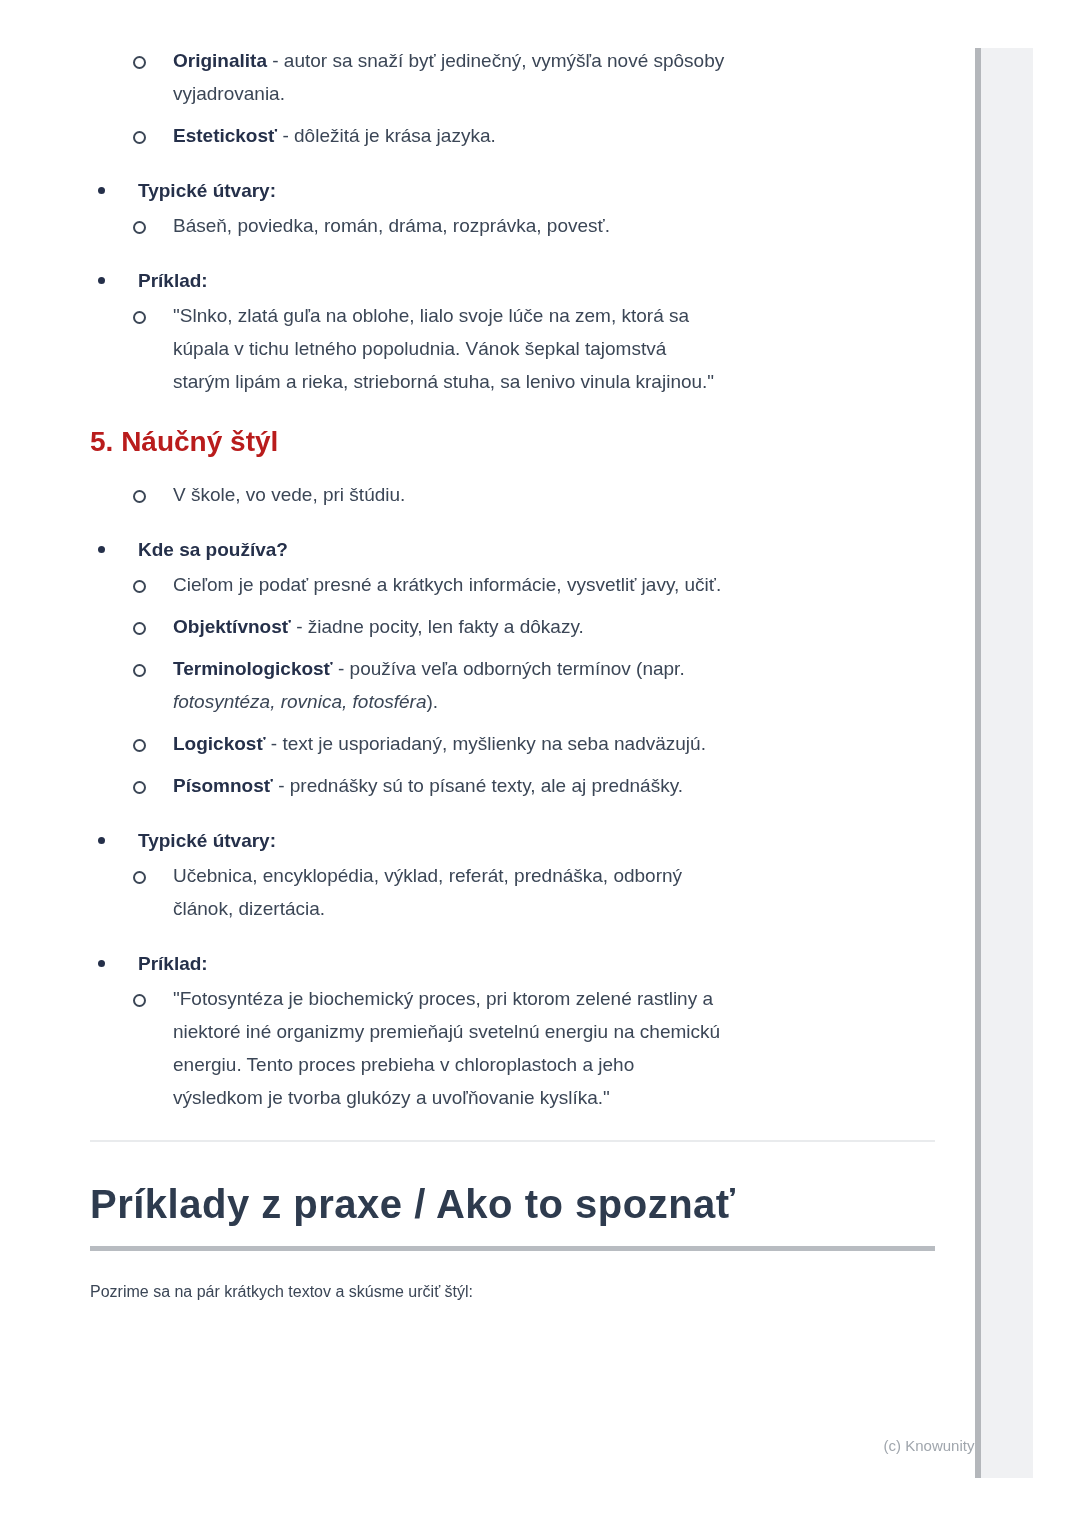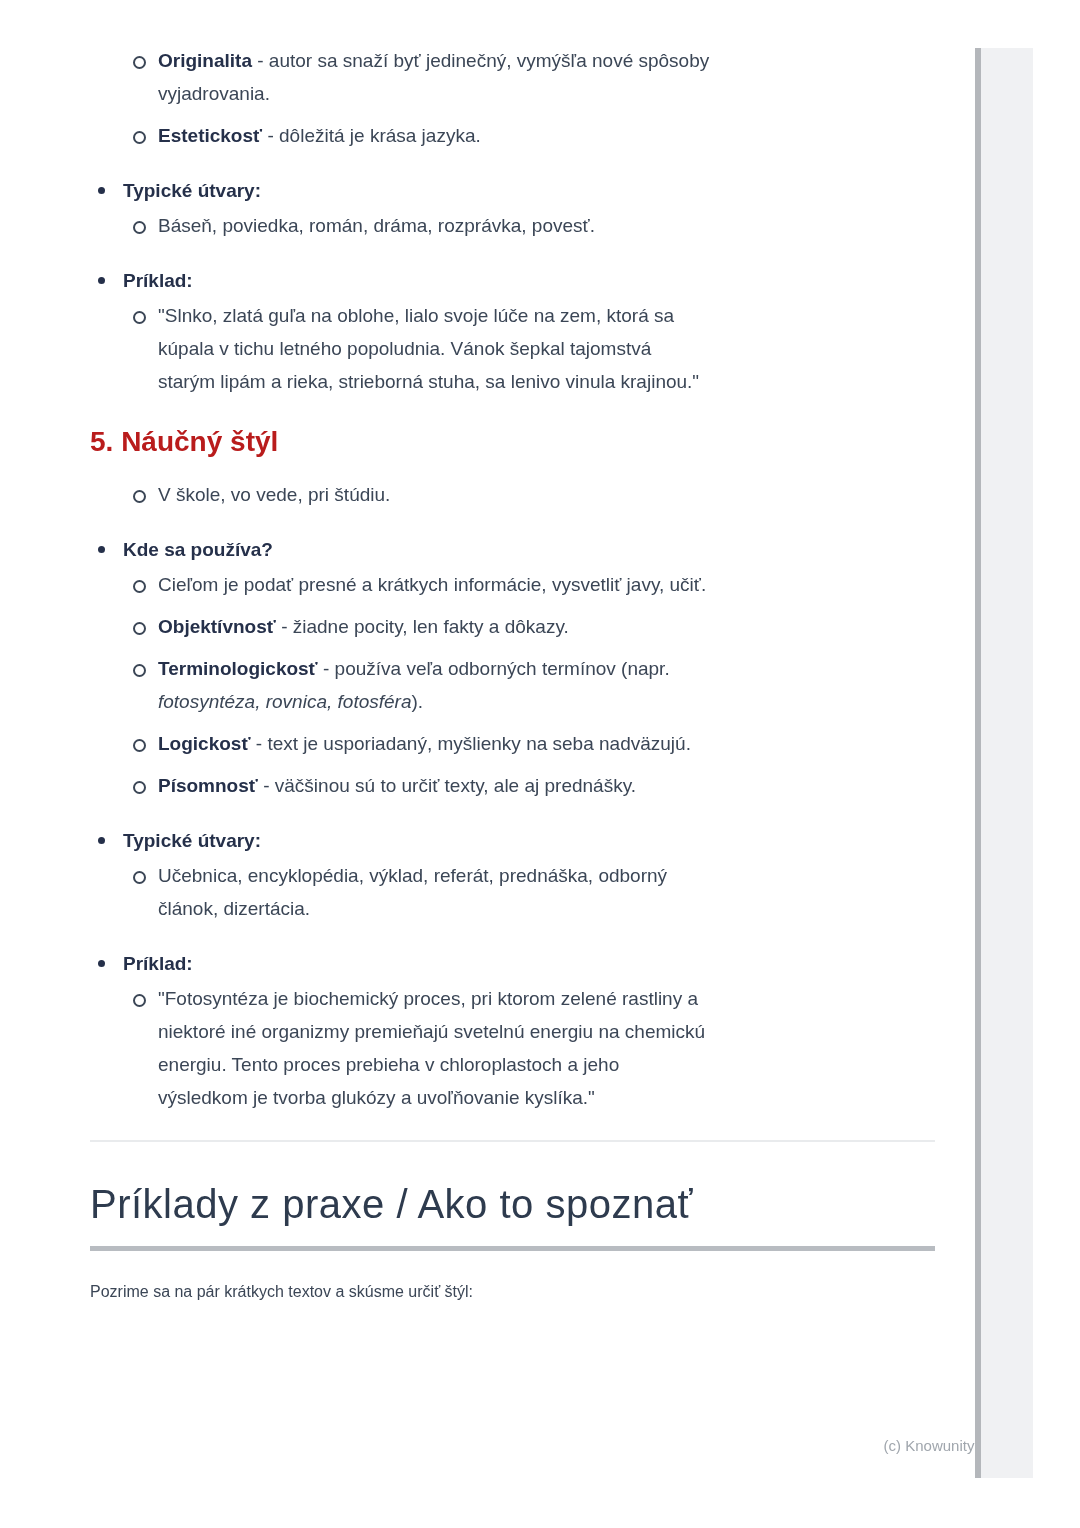--- a/index.html
+++ b/index.html
@@ -13,21 +13,21 @@
     overflow: hidden;
   }
   .content {
     position: absolute;
     left: 90px; top: 0;
     width: 845px;
     padding-top: 35px;
     font-size: 19px;
     line-height: 33px;
   }
-  .li { display: flex; margin-top: 9px; }
+  .li { display: flex; margin-top: 9px; gap: 15px; }
   .li .marker { flex: 0 0 25px; }
   .li .txt { flex: 1 1 auto; white-space: pre-line; }
   .li.l1 { margin-top: 22px; padding-left: 8px; font-weight: bold; color: #25304a; }
   .li.l1 + .li.l2 { margin-top: 2px; justify-content: space-between; }
   .li.l2 { padding-left: 43px; }
   .li.l1 .marker::before {
     content: ""; display: block; width: 7px; height: 7px;
     border-radius: 50%; background: #25304a; margin-top: 13px;
   }
   .li.l2 .marker::before {
@@ -37,21 +37,21 @@
   .txt .b { font-weight: bold; color: #25304a; }
   .txt .i { font-style: italic; }
   h2 {
     margin: 24px 0 16px 0;
     font-size: 28px; line-height: 40px;
     color: #b91c1c; font-weight: bold;
   }
   h1 {
     margin: 36px 0 0 0;
     font-size: 40px; line-height: 52px;
-    color: #2e3b4e; font-weight: normal;
+    color: #2e3b4e; font-weight: bold;
     letter-spacing: 0.5px;
   }
   .h1rule { height: 5px; background: #b8bcc1; margin-top: 16px; width: 100%; }
   .divider { height: 2px; background: #e9ebed; margin-top: 26px; width: 100%; }
   p.lead { margin: 24px 0 0 0; font-size: 16px; line-height: 33px; color: #3b4656; }
   .watermark {
     position: absolute;
     top: 1437px; right: 68px;
     font-size: 15px; color: #a0a6ad;
     z-index: 1;
@@ -123,21 +123,21 @@
       <span class="marker"></span>
       <div class="txt"><span class="b">Terminologickosť</span><span> - používa veľa odborných termínov (napr.
 </span><span class="i">fotosyntéza, rovnica, fotosféra</span><span>).</span></div>
     </div>
     <div class="li l2">
       <span class="marker"></span>
       <div class="txt"><span class="b">Logickosť</span><span> - text je usporiadaný, myšlienky na seba nadväzujú.</span></div>
     </div>
     <div class="li l2">
       <span class="marker"></span>
-      <div class="txt"><span class="b">Písomnosť</span><span> - väčšinou sú to určiť texty, ale aj prednášky.</span></div>
+      <div class="txt"><span class="b">Písomnosť</span><span> - prednášky sú to písané texty, ale aj prednášky.</span></div>
     </div>
     <div class="li l1">
       <span class="marker"></span>
       <div class="txt"><span class="b">Typické útvary:</span></div>
     </div>
     <div class="li l2">
       <span class="marker"></span>
       <div class="txt"><span>Učebnica, encyklopédia, výklad, referát, prednáška, odborný
 článok, dizertácia.</span></div>
     </div>

